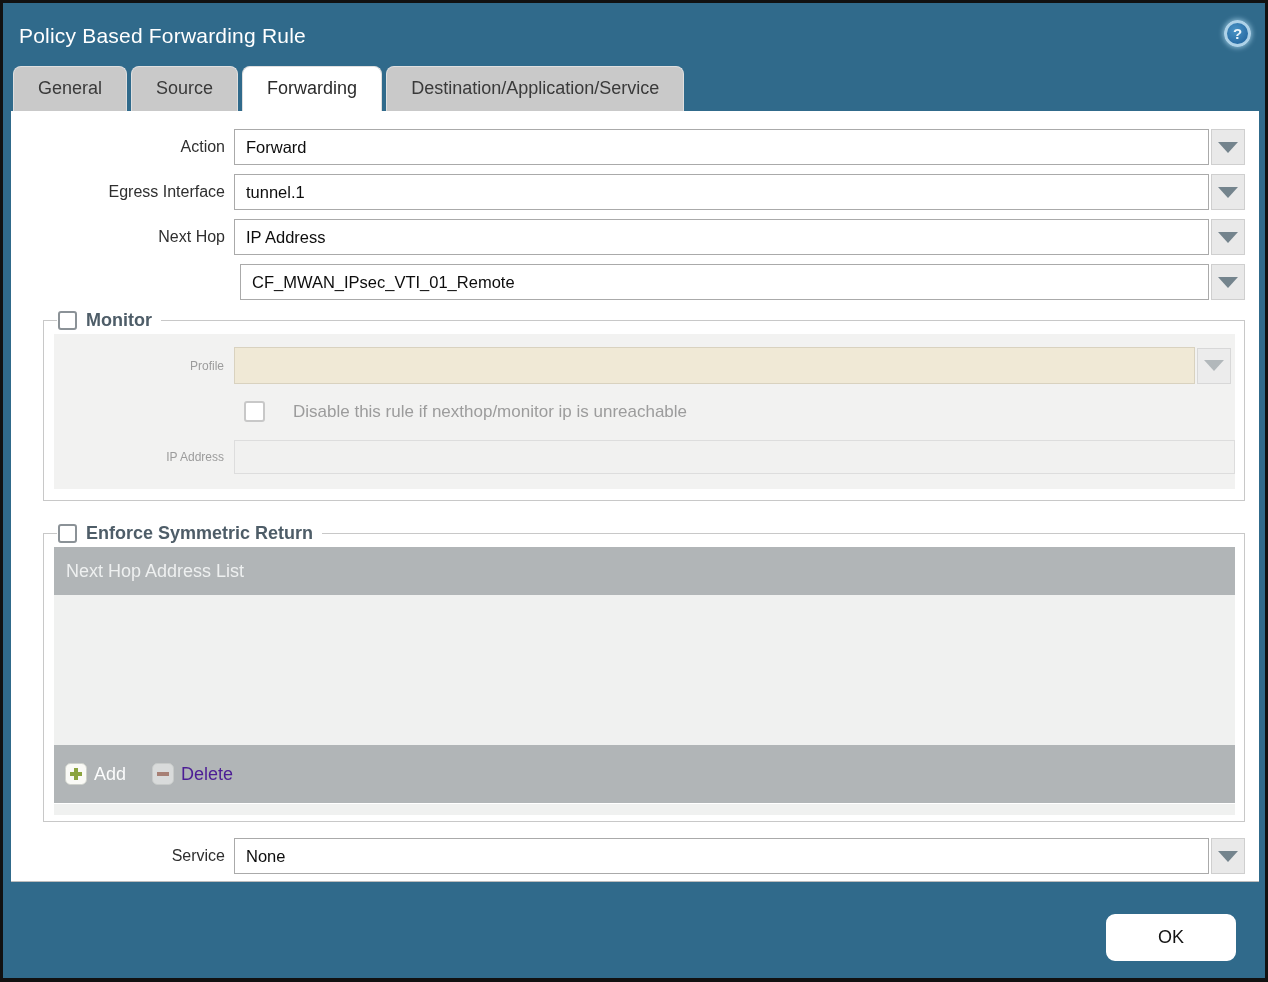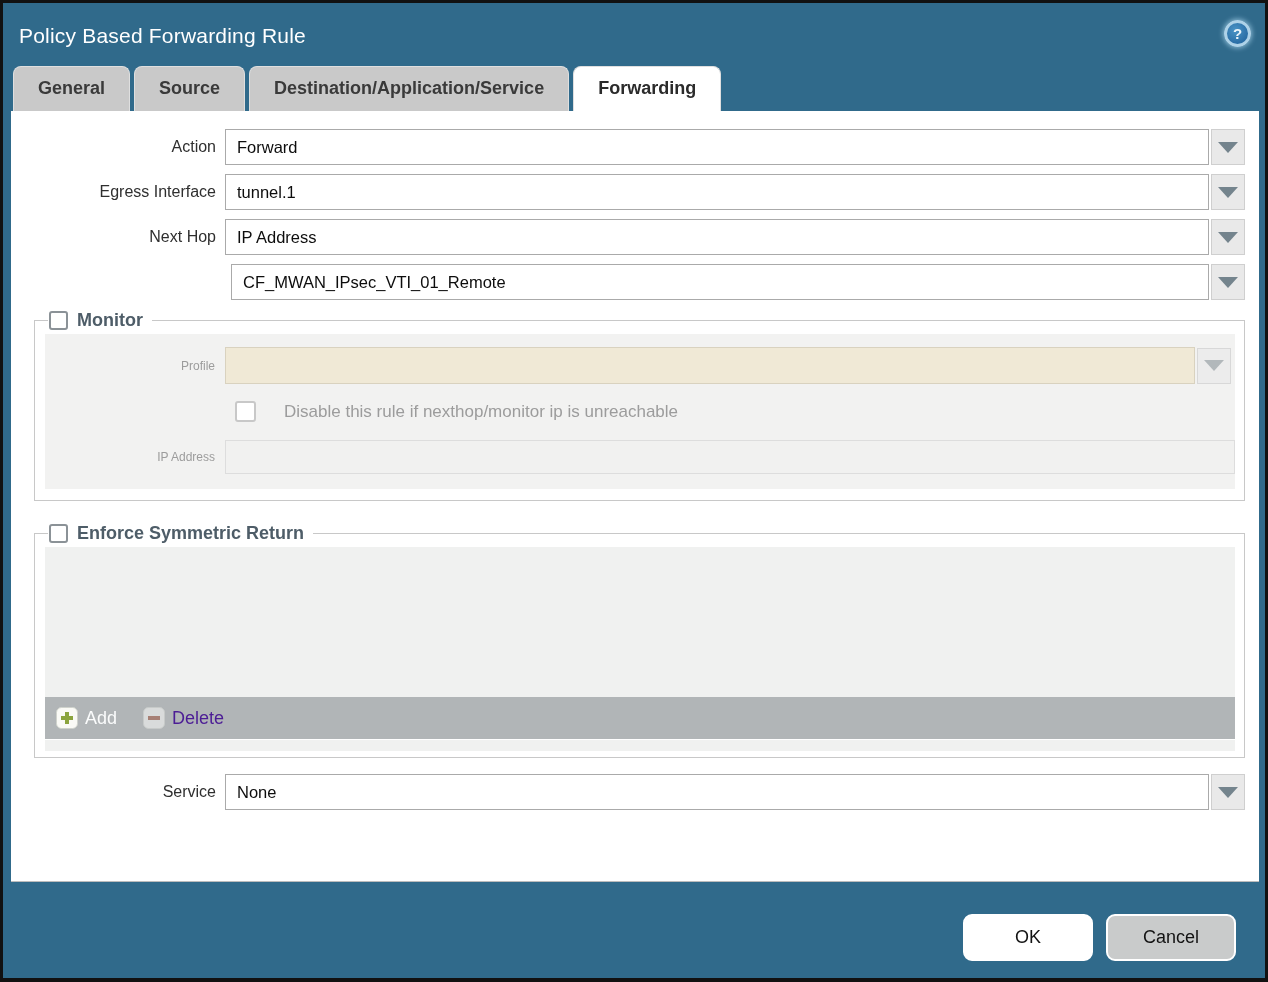--- a/index.html
+++ b/index.html
@@ -42,31 +42,31 @@
     display:flex; align-items:flex-end;
     padding:0 0 0 10px; gap:4px;
     height:48px; flex:none;
   }
   .tab {
     background:#c9c9c9; color:#3a3a3a;
     font-size:18px;
     padding:11px 24px 12px 24px;
     border-radius:8px 8px 0 0;
     border:1px solid #dfdfdf; border-bottom:none;
-    cursor:pointer; white-space:nowrap;font-weight:bold;
+    cursor:pointer; white-space:nowrap;
   }
   .tab.active { background:#ffffff; color:#2b2b2b; }
 
   
   .content {
     background:#ffffff;
     margin:0 6px 14px 8px;
     flex:none;
     height:771px;
-    padding:9px 14px 0 7px;
+    padding:9px 14px 0 16px;
     border-bottom:1px solid #bcbcbc;
   }
 
   .row { display:flex; align-items:center; margin-top:9px; }
   .row .lbl {
     width:207px; text-align:right; padding-right:9px;
     font-size:16px; color:#2f2f2f; flex:none;
   }
   .field { flex:1; display:flex; align-items:stretch; }
   .field.indent { margin-left:6px; }
@@ -139,21 +139,21 @@
   
   fieldset.sym { margin-top:22px; padding-bottom:6px; }
   .tbl { margin-top:3px; }
   .tbl-head {
     height:48px; background:#b1b5b7;
     display:flex; align-items:center; padding-left:12px;
     color:#eef0f0; font-size:18px;
   }
   .tbl-body { height:150px; background:#f0f1f0; }
   .tbl-toolbar {
-    height:42px; background:#b1b5b7;
+    height:58px; background:#b1b5b7;
     display:flex; align-items:center; gap:26px;
     padding-left:11px;
   }
   .tool { display:flex; align-items:center; gap:7px; font-size:18px; cursor:pointer; }
   .tool.add { color:#fbfcfc; }
   .tool.del { color:#4c1d95; cursor:default;text-align:center; }
   .tool.del svg { opacity:.62; }
   .tbl-strip { height:11px; background:#f0f1f0; margin-top:1px; }
 
   
@@ -183,22 +183,22 @@
   <div class="dialog">
 
     <div class="titlebar">
       <div class="title">Policy Based Forwarding Rule</div>
       <div class="help">?</div>
     </div>
 
     <div class="tabs">
       <div class="tab">General</div>
       <div class="tab">Source</div>
+      <div class="tab active">Forwarding</div>
       <div class="tab">Destination/Application/Service</div>
-      <div class="tab active">Forwarding</div>
     </div>
 
     <div class="content">
 
       <div class="row">
         <div class="lbl">Action</div>
         <div class="field">
           <div class="inp">Forward</div>
           <div class="ddbtn">
               <span class="arr"></span>
@@ -259,20 +259,23 @@
           </div>
         </div>
       </fieldset>
 
       <fieldset class="sym">
         <legend>
           <span class="cb"></span>
           <span>Enforce Symmetric Return</span>
         </legend>
         <div class="tbl">
+          <div class="tbl-head">
+            <span>Next Hop Address List</span>
+          </div>
           <div class="tbl-body"></div>
           <div class="tbl-toolbar">
             <div class="tool add">
               <svg width="22" height="22" viewBox="0 0 22 22">
                 <rect x="0.5" y="0.5" width="21" height="21" rx="5" fill="#fafaf6" stroke="#cfd2cc"></rect>
                 <path d="M11 5 v12 M5 11 h12" stroke="#8ba43e" stroke-width="4"></path>
               </svg>
               <span>Add</span>
             </div>
             <div class="tool del">
@@ -294,17 +297,16 @@
           <div class="ddbtn">
               <span class="arr"></span>
             </div>
         </div>
       </div>
 
     </div>
 
     <div class="footer">
       <div class="btn btn-ok">OK</div>
-      <div class="btn btn-cancel">Cancel</div>
     </div>
 
   </div>
 </div>
 
 </body></html>

